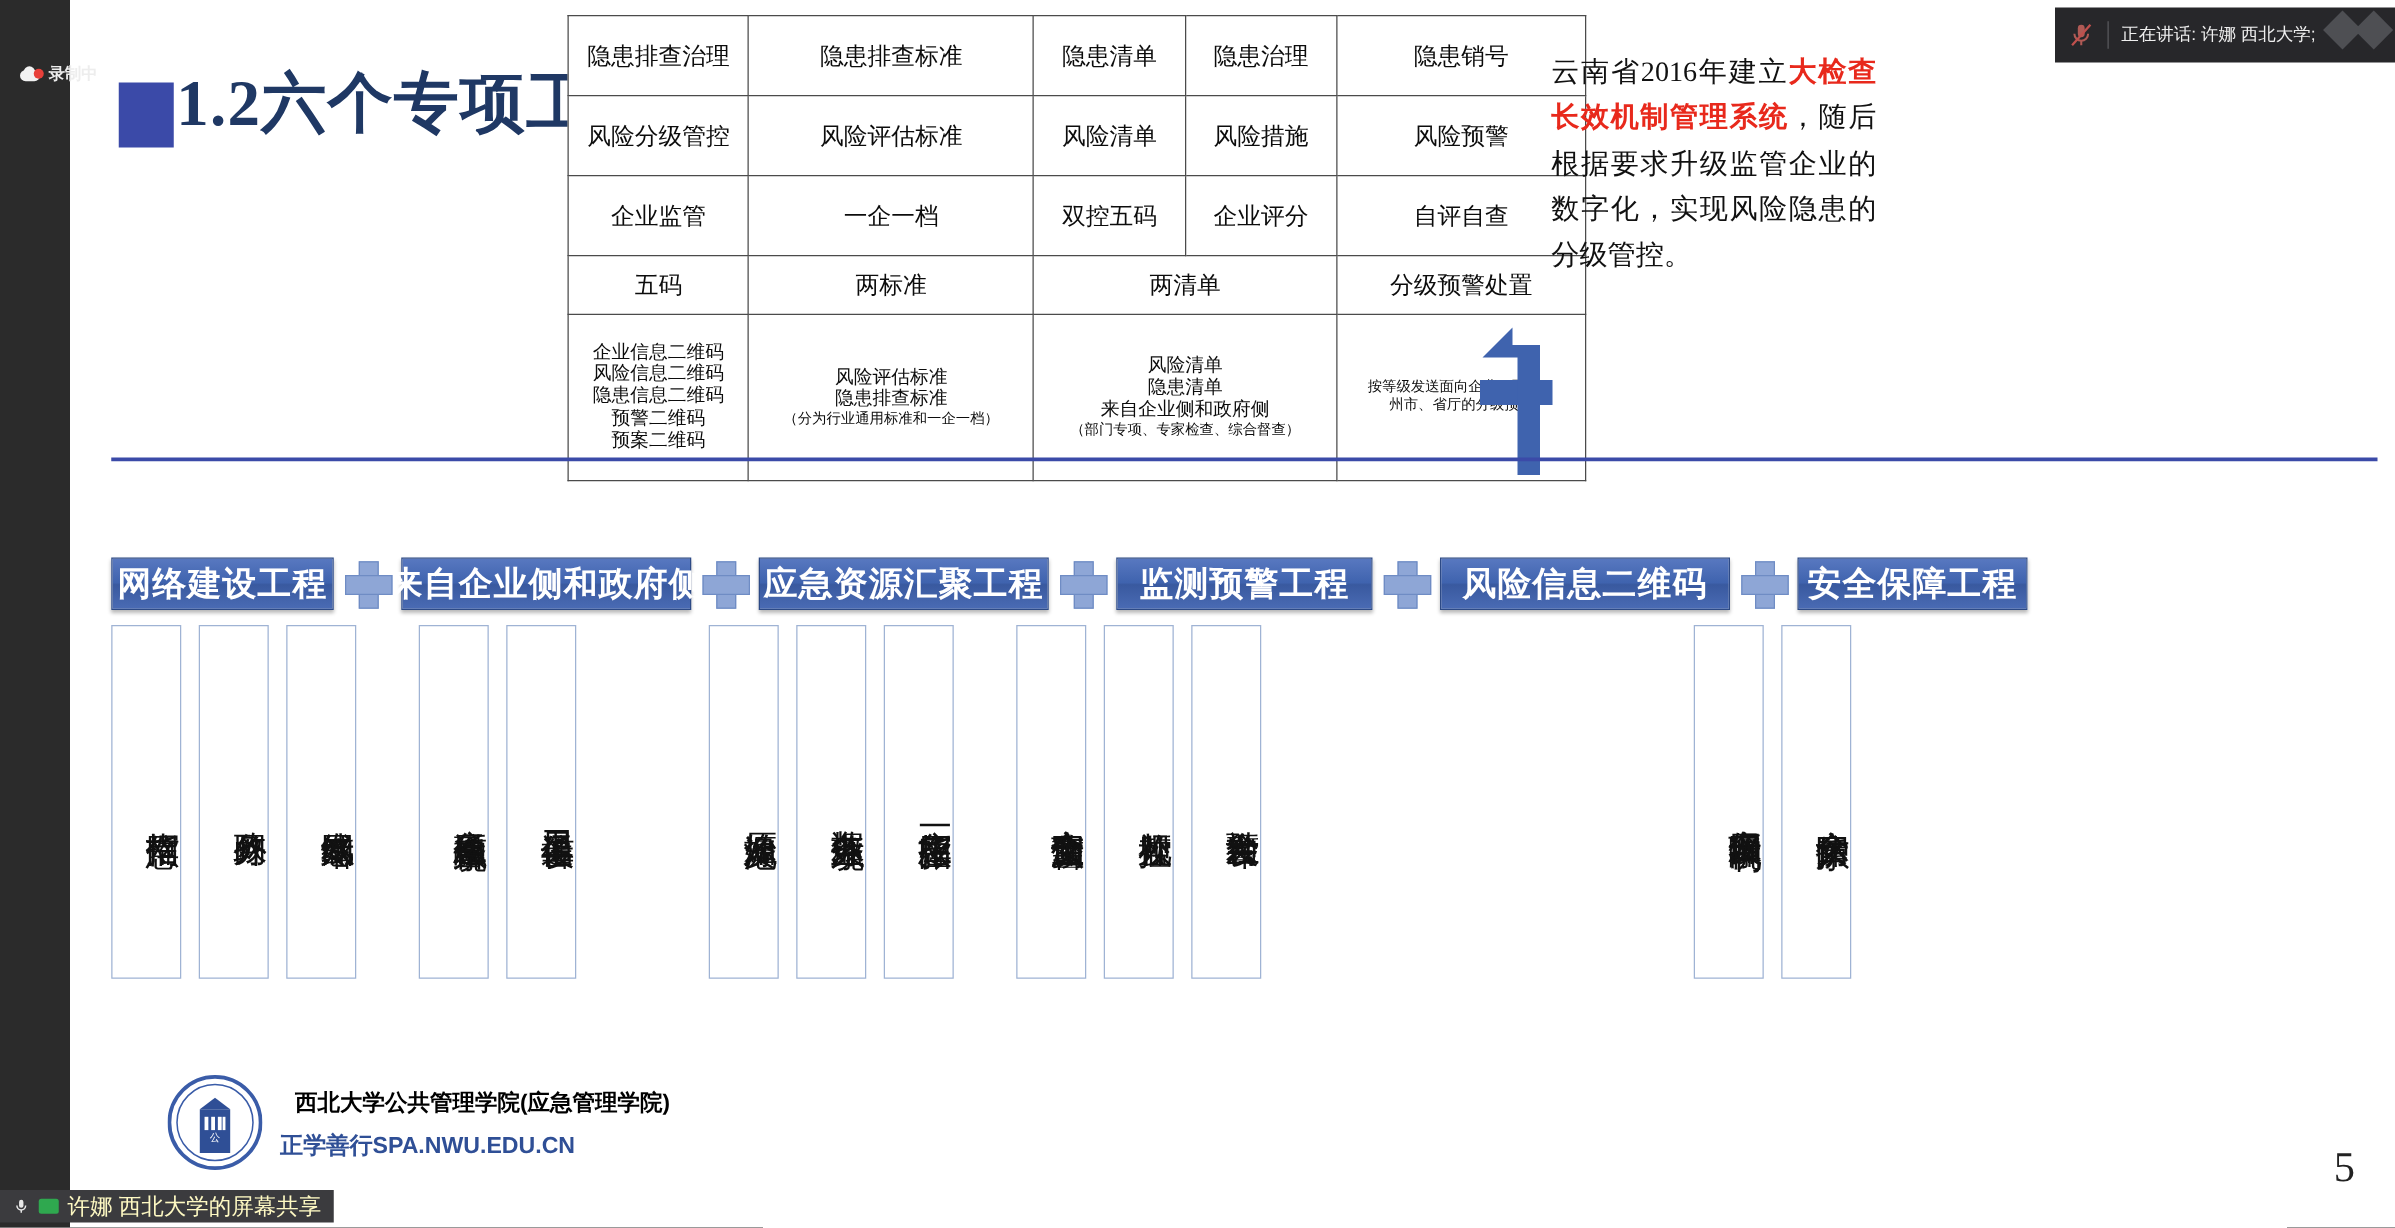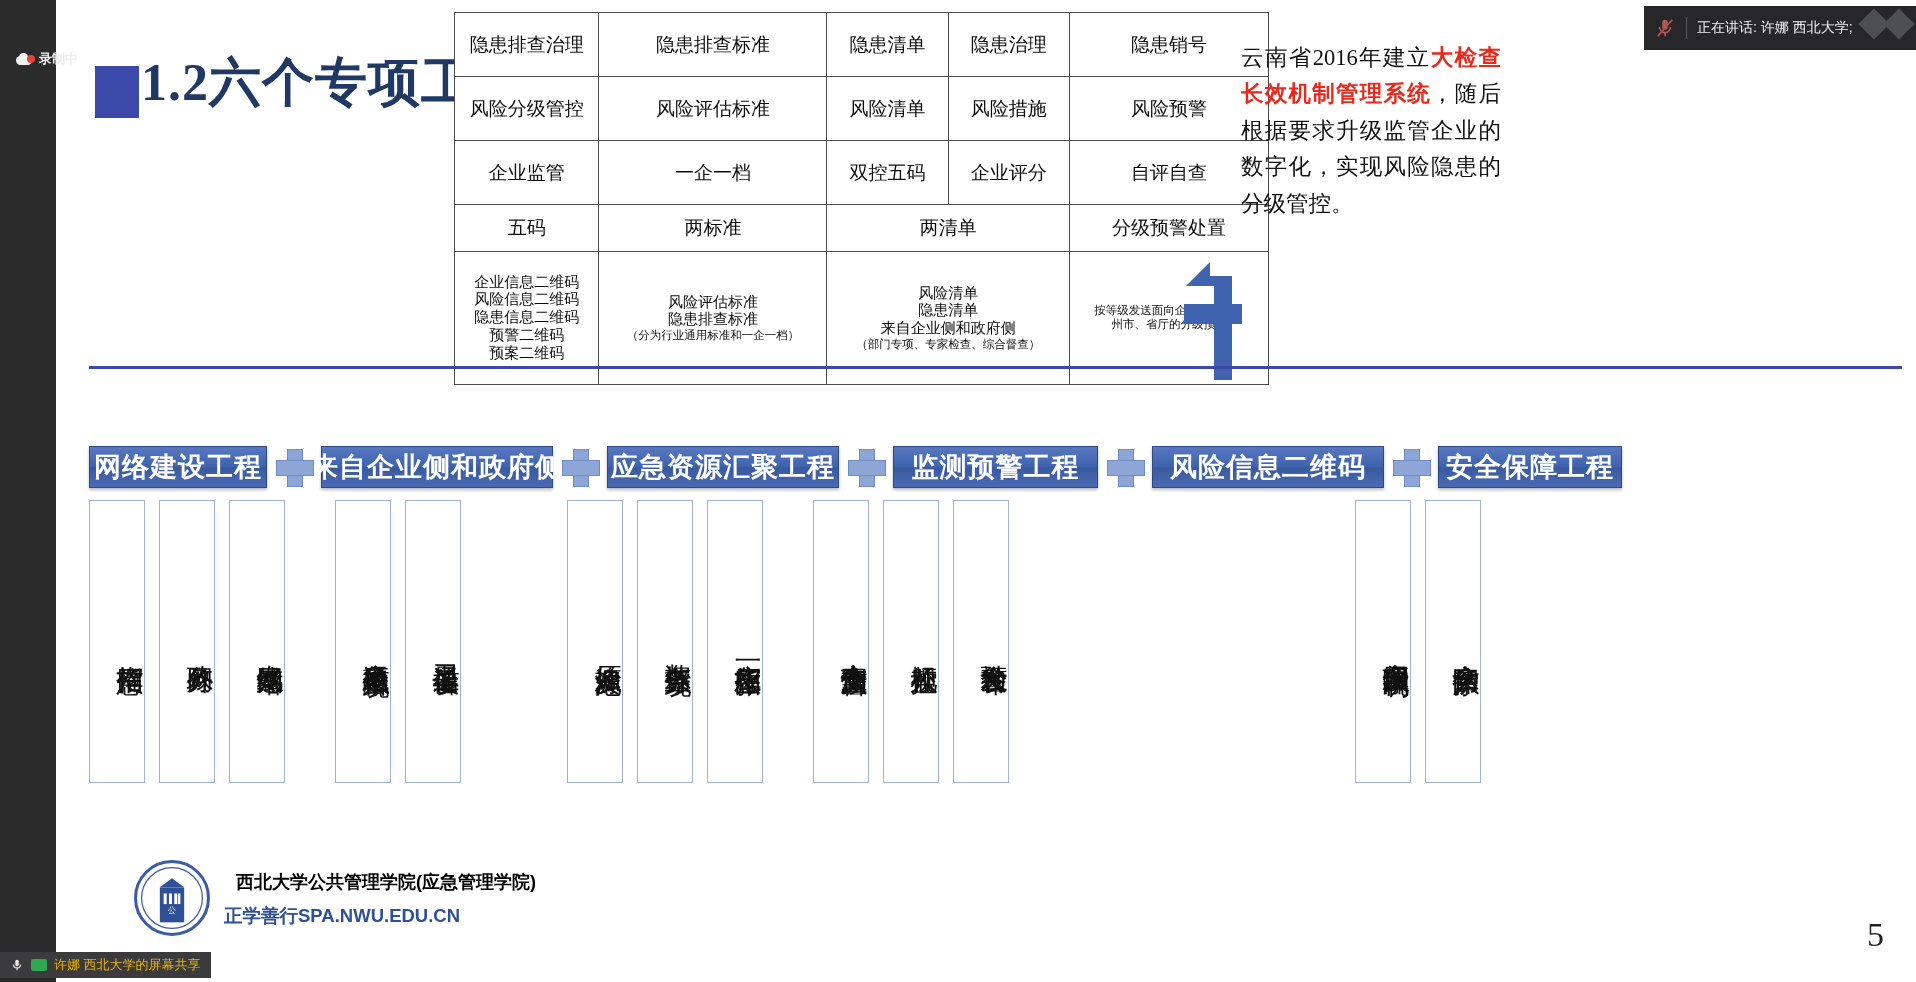--- a/index.html
+++ b/index.html
@@ -49,21 +49,21 @@
   #speak .tiles{position:absolute;right:6px;top:7px;display:flex;gap:3px;opacity:.55;}
   #speak .tiles i{display:block;width:22px;height:22px;background:#6e7076;transform:rotate(45deg);}
   
   #share{
     position:absolute;left:0;bottom:4px;height:26px;
     background:#3b3b3e;display:flex;align-items:center;gap:7px;
     padding:0 10px;z-index:45;
   }
   #share .ico{width:14px;height:14px;display:block;}
   #share .grn{width:16px;height:12px;background:#2fa84f;border-radius:2px;}
-  #share .lbl{color:#eab308;font-size:13px;white-space:nowrap;}
+  #share .lbl{color:#fef9c3;font-size:18px;white-space:nowrap;}
 
   
   .title-bar{position:absolute;left:39px;top:66px;width:44px;height:52px;background:#3b4aa8;}
   .title{
     position:absolute;left:85px;top:48px;
     font-family:"Liberation Serif", serif;
     font-size:52px;color:#1f3864;font-weight:700;letter-spacing:1px;
     white-space:nowrap;
   }
 

